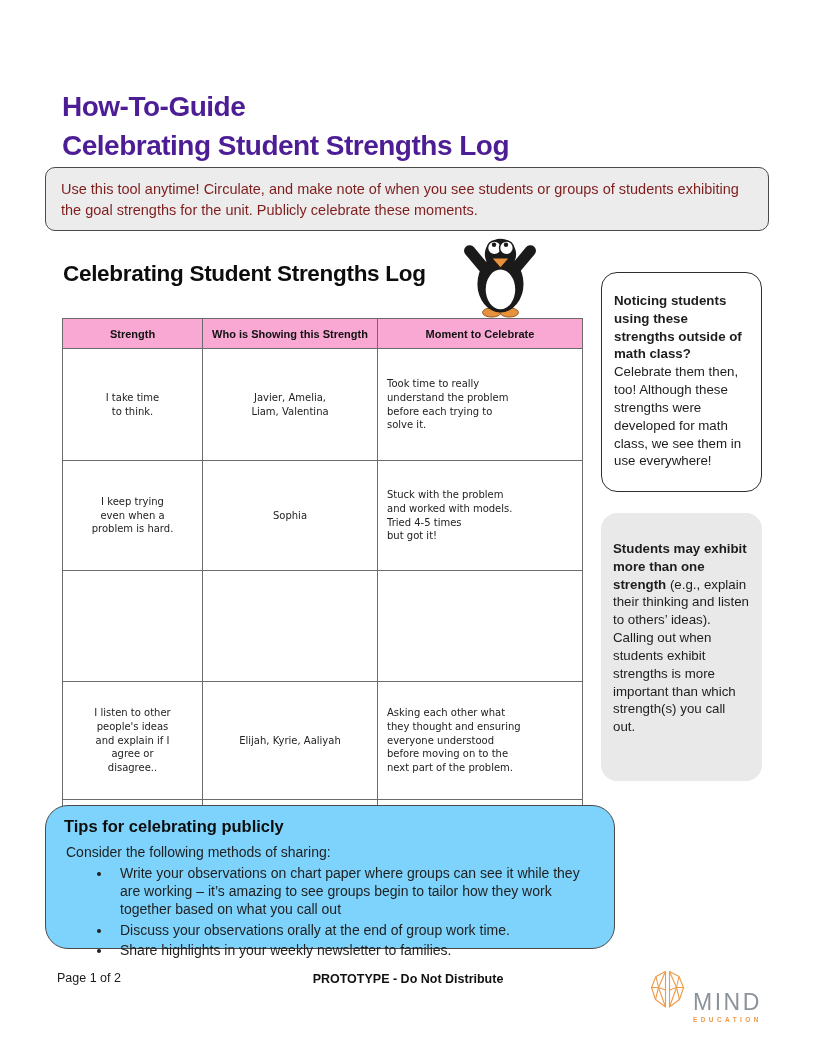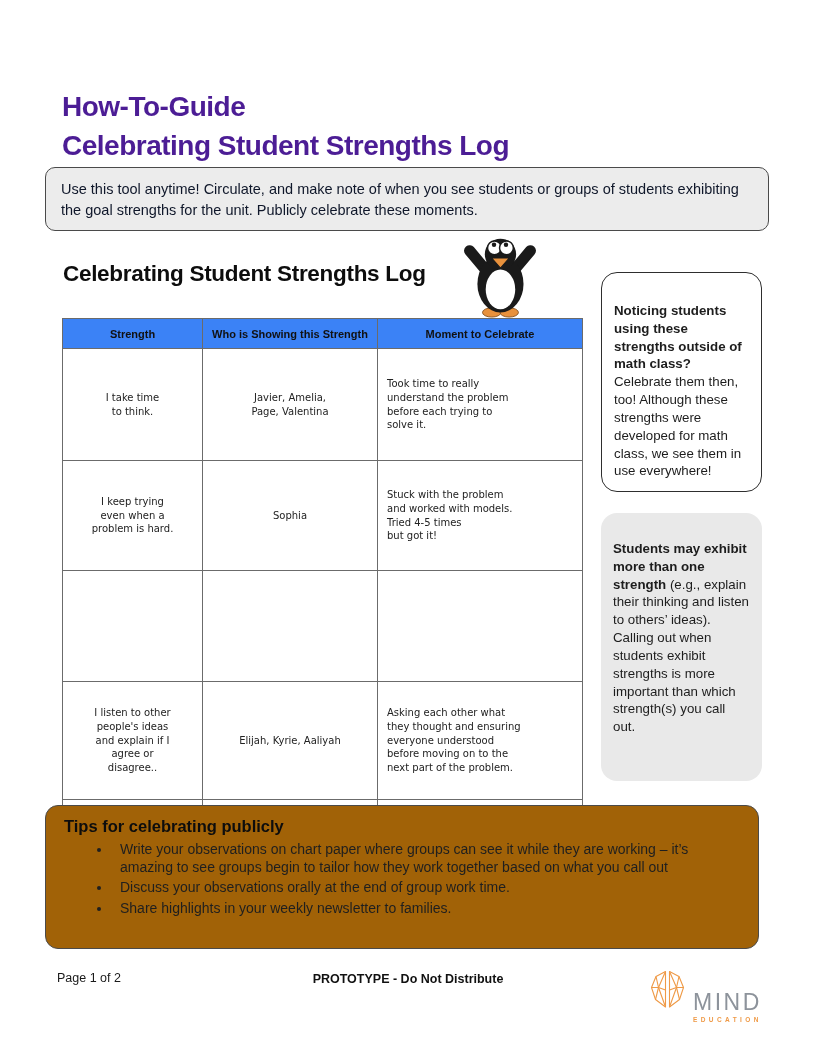--- a/index.html
+++ b/index.html
@@ -10,38 +10,38 @@
 
   
   .title { position:absolute; left:62px; top:68px; font-weight:bold;
            font-size:28px; line-height:39px; letter-spacing:-0.5px; color:#4c1d95; }
 
   
   .intro-box {
     position:absolute; left:45px; top:167px; width:724px; height:64px;
     box-sizing:border-box; background:#ececec; border:1px solid #4a4a4a;
     border-radius:10px; padding:11px 15px; font-size:14.5px; line-height:1.45;
-    color:#0f172a;
+    color:#7f1d1d;
   }
 
   
   .log-heading { position:absolute; left:63px; top:261px; font-weight:bold;
                  font-size:22.5px; letter-spacing:-0.3px; color:#0d0d0d; }
 
   .penguin { position:absolute; left:457px; top:235px; width:86px; height:83px; }
 
   
   .log-table {
     position:absolute; left:62px; top:318px; width:520px;
     border-collapse:collapse; table-layout:fixed; background:#fff;
   }
   .log-table th, .log-table td { border:1px solid #6b6b6b; }
   .log-table th {
     height:25px; font-size:11px; font-weight:bold; text-align:center;
-    color:#111; padding:2px; background:#3b82f6;
+    color:#111; padding:2px; background:#f9a8d4;
   }
   .log-table td {
     font-family:cursive, "DejaVu Sans", sans-serif;
     font-size:10px; line-height:1.38; color:#222;
     white-space:pre-line; vertical-align:middle; padding:4px 6px;
   }
   .log-table td.c1, .log-table td.c2 { text-align:center; }
   .log-table td.c3 { text-align:left; padding-left:9px; }
   .log-table tbody tr:nth-child(1) { height:112px; }
   .log-table tbody tr:nth-child(2) { height:110px; }
@@ -49,28 +49,28 @@
   .log-table tbody tr:nth-child(4) { height:118px; }
   .log-table tbody tr:nth-child(5) { height:15px; }
 
   
   .callout {
     position:absolute; left:601px; width:161px; box-sizing:border-box;
     border-radius:16px; font-size:13.3px; line-height:1.34; color:#1d1d1d;
   }
   .callout .b { font-weight:bold; }
   .callout-1 { top:272px; height:220px; background:#fff;
-               border:1.5px solid #2e2e2e; padding:29px 12px; }
+               border:1.5px solid #2e2e2e; padding:19px 12px; }
   .callout-2 { top:513px; height:268px; background:#e9e9e9; padding:27px 12px; }
 
   
   .tips-box {
-    position:absolute; left:45px; top:805px; width:714px; height:144px;
-    box-sizing:border-box; background:#a16207; border:1px solid #4a4a4a;
-    border-radius:13px; padding:9px 18px; z-index:5;
+    position:absolute; left:45px; top:805px; width:570px; height:144px;
+    box-sizing:border-box; background:#7dd3fc; border:1px solid #4a4a4a;
+    border-radius:23px; padding:9px 18px; z-index:5;
   }
   .tips-box h2 { margin:2px 0 0 0; font-size:16.5px; font-weight:bold; color:#0d0d0d; }
   .tips-box .lead { margin:8px 0 0 2px; font-size:14px; color:#1f1f1f; }
   .tips-box ul { margin:4px 0 0 0; padding-left:48px; }
   .tips-box li { font-size:14px; line-height:1.3; margin-bottom:2px;
                  padding-left:8px; color:#1f1f1f; }
 
   
   .page-num { position:absolute; left:57px; top:971px; font-size:12.5px; color:#1a1a1a; }
   .watermark { position:absolute; left:0; right:0; top:972px; text-align:center;
@@ -121,21 +121,21 @@
         <th>Strength</th>
         <th>Who is Showing this Strength</th>
         <th>Moment to Celebrate</th>
       </tr>
     </thead>
     <tbody>
       <tr>
         <td class="c1">I take time
 to think.</td>
         <td class="c2">Javier, Amelia,
-Page, Valentina</td>
+Liam, Valentina</td>
         <td class="c3">Took time to really
 understand the problem
 before each trying to
 solve it.</td>
       </tr>
       <tr>
         <td class="c1">I keep trying
 even when a
 problem is hard.</td>
         <td class="c2">Sophia</td>
@@ -175,20 +175,21 @@
     <span>Celebrate them then, too! Although these strengths were developed for math class, we see them in use everywhere!</span>
   </aside>
 
   <aside class="callout callout-2">
     <span class="b">Students may exhibit more than one strength</span>
     <span>(e.g., explain their thinking and listen to others’ ideas). Calling out when students exhibit strengths is more important than which strength(s) you call out.</span>
   </aside>
 
   <div class="tips-box">
     <h2>Tips for celebrating publicly</h2>
+    <p class="lead">Consider the following methods of sharing:</p>
     <ul>
       <li>Write your observations on chart paper where groups can see it while they are working – it’s amazing to see groups begin to tailor how they work together based on what you call out</li>
       <li>Discuss your observations orally at the end of group work time.</li>
       <li>Share highlights in your weekly newsletter to families.</li>
     </ul>
   </div>
 
   <span class="page-num">Page 1 of 2</span>
   <div class="watermark">PROTOTYPE - Do Not Distribute</div>
 

